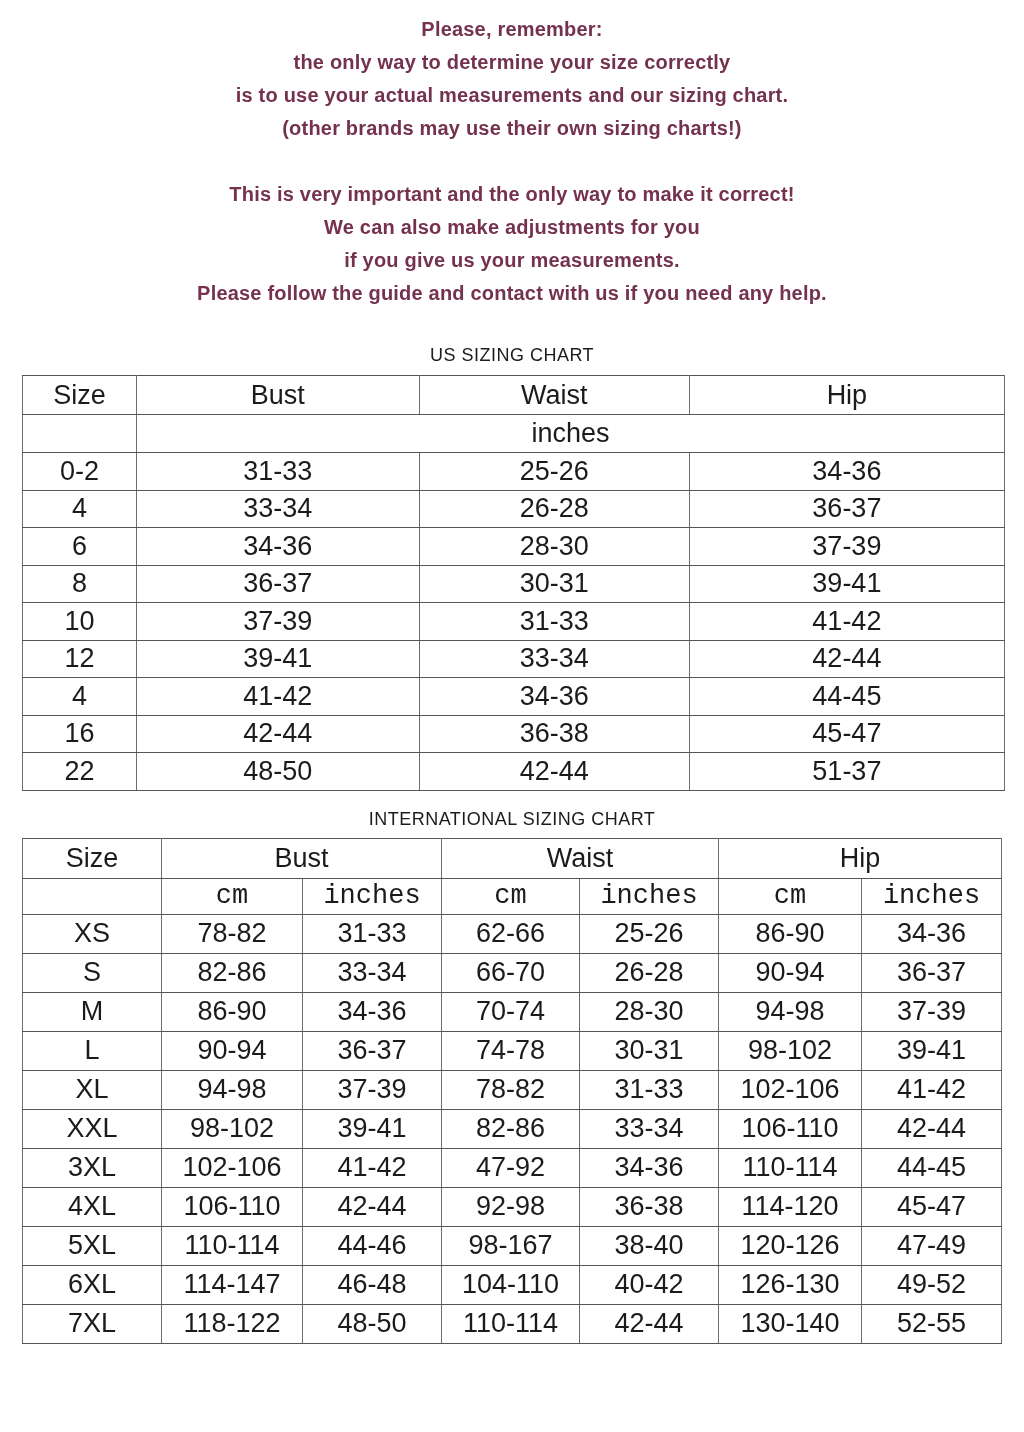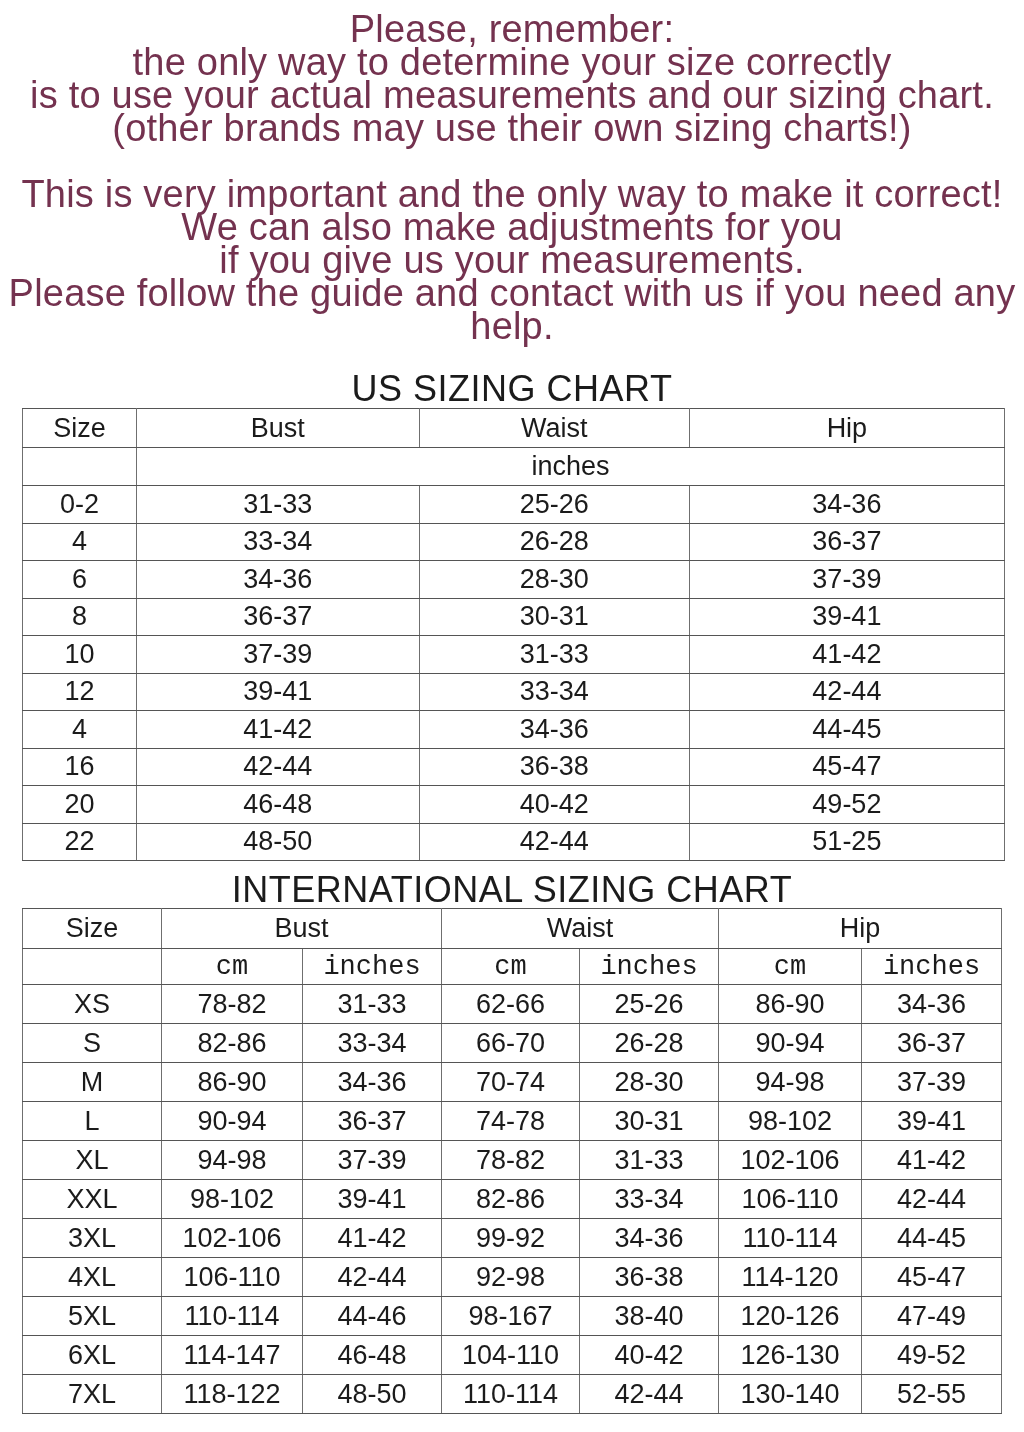--- a/index.html
+++ b/index.html
@@ -14,31 +14,31 @@
     height:1432px;
     overflow:hidden;
     font-family:"Liberation Sans", sans-serif;
     color:var(--ink);
   }
   
   .intro{
     padding-top:13px;
     text-align:center;
     color:var(--accent);
-    font-size:38px;
+    font-size:20px;
     line-height:33px;
-    font-weight:400;
+    font-weight:700;
     letter-spacing:0.2px;
   }
   .intro p{ margin:0; }
   .intro-gap{ height:33px; }
   
   .chart-title{
     text-align:center;
-    font-size:36px;
+    font-size:18px;
     line-height:33px;
     color:var(--ink);
     letter-spacing:0.5px;
     font-weight:400;
   }
   .chart-title.us{ margin-top:29px; margin-bottom:3px; }
   .chart-title.intl{ margin-top:12px; margin-bottom:2px; }
   
   table.sizing-table{
     border-collapse:collapse;
@@ -146,30 +146,24 @@
         <td>34-36</td>
         <td>44-45</td>
       </tr>
       <tr>
         <td>16</td>
         <td>42-44</td>
         <td>36-38</td>
         <td>45-47</td>
       </tr>
       <tr>
-        <td>20</td>
-        <td>46-48</td>
-        <td>40-42</td>
-        <td>49-52</td>
-      </tr>
-      <tr>
         <td>22</td>
         <td>48-50</td>
         <td>42-44</td>
-        <td>51-25</td>
+        <td>51-37</td>
       </tr>
     </tbody>
 </table>
 
 <div class="chart-title intl">INTERNATIONAL SIZING CHART</div>
 
 <table class="sizing-table intl">
   <colgroup>
     <col style="width:14.2%">
     <col style="width:14.4%">
@@ -248,21 +242,21 @@
         <td>39-41</td>
         <td>82-86</td>
         <td>33-34</td>
         <td>106-110</td>
         <td>42-44</td>
       </tr>
       <tr>
         <td>3XL</td>
         <td>102-106</td>
         <td>41-42</td>
-        <td>99-92</td>
+        <td>47-92</td>
         <td>34-36</td>
         <td>110-114</td>
         <td>44-45</td>
       </tr>
       <tr>
         <td>4XL</td>
         <td>106-110</td>
         <td>42-44</td>
         <td>92-98</td>
         <td>36-38</td>

